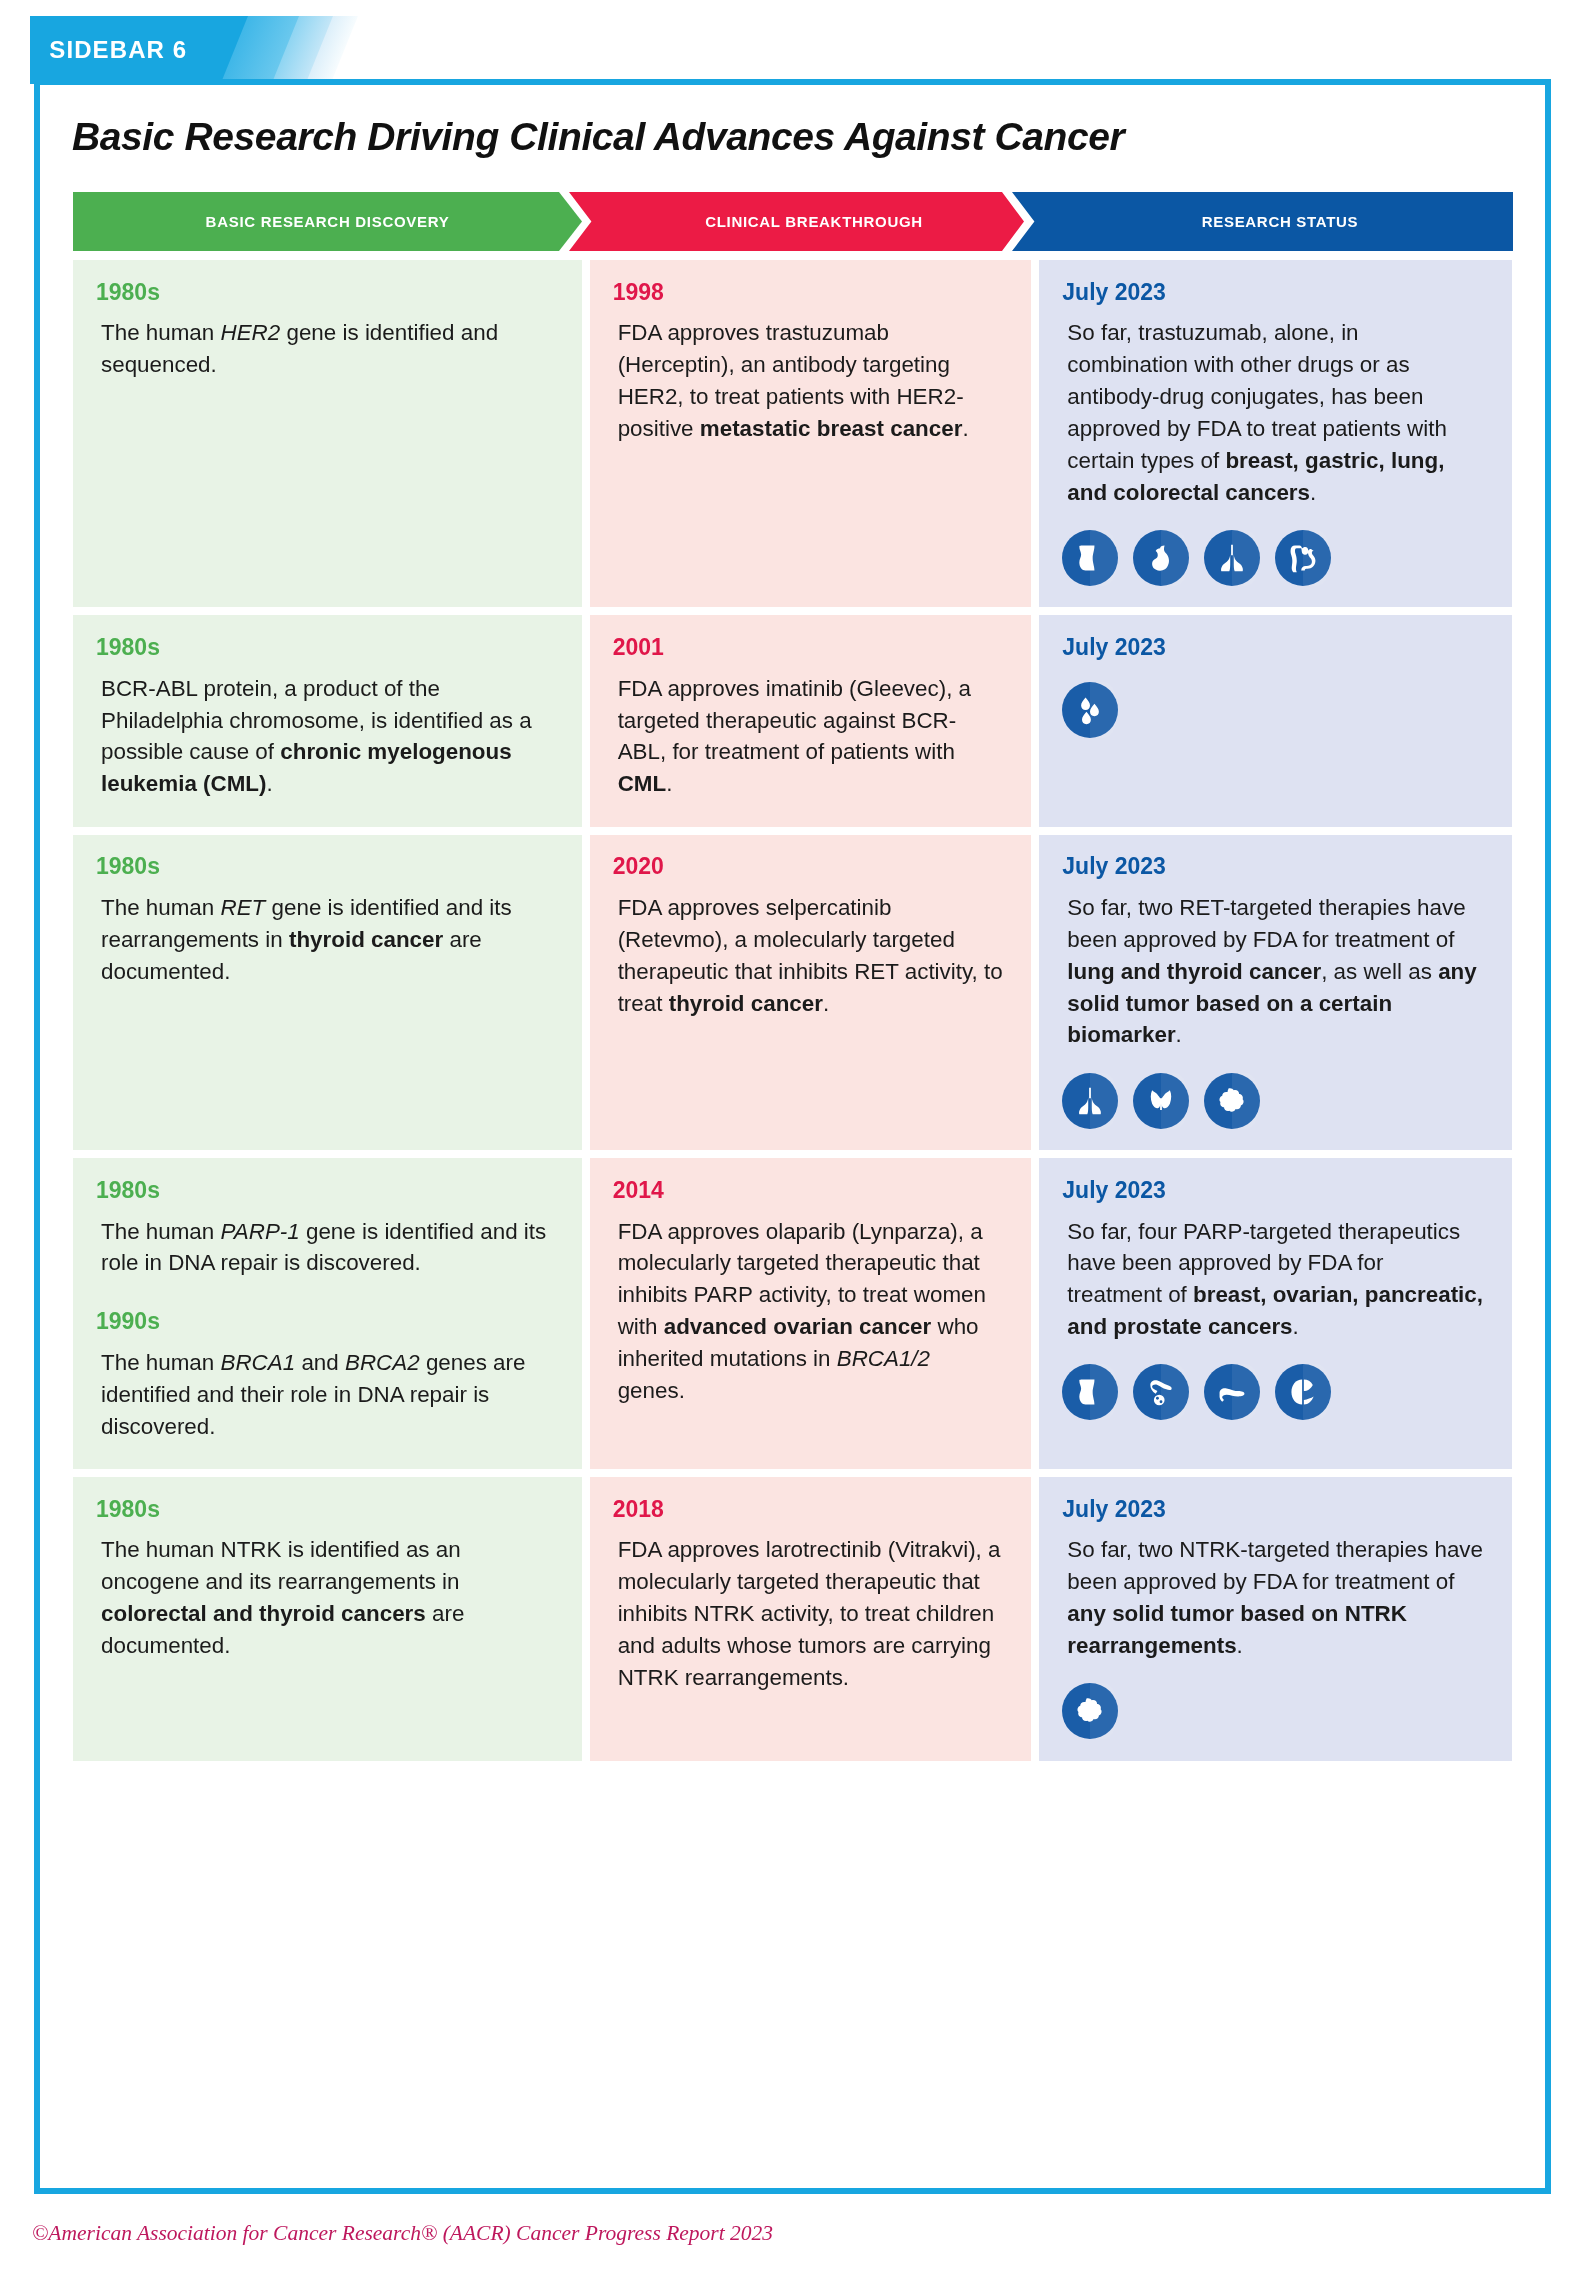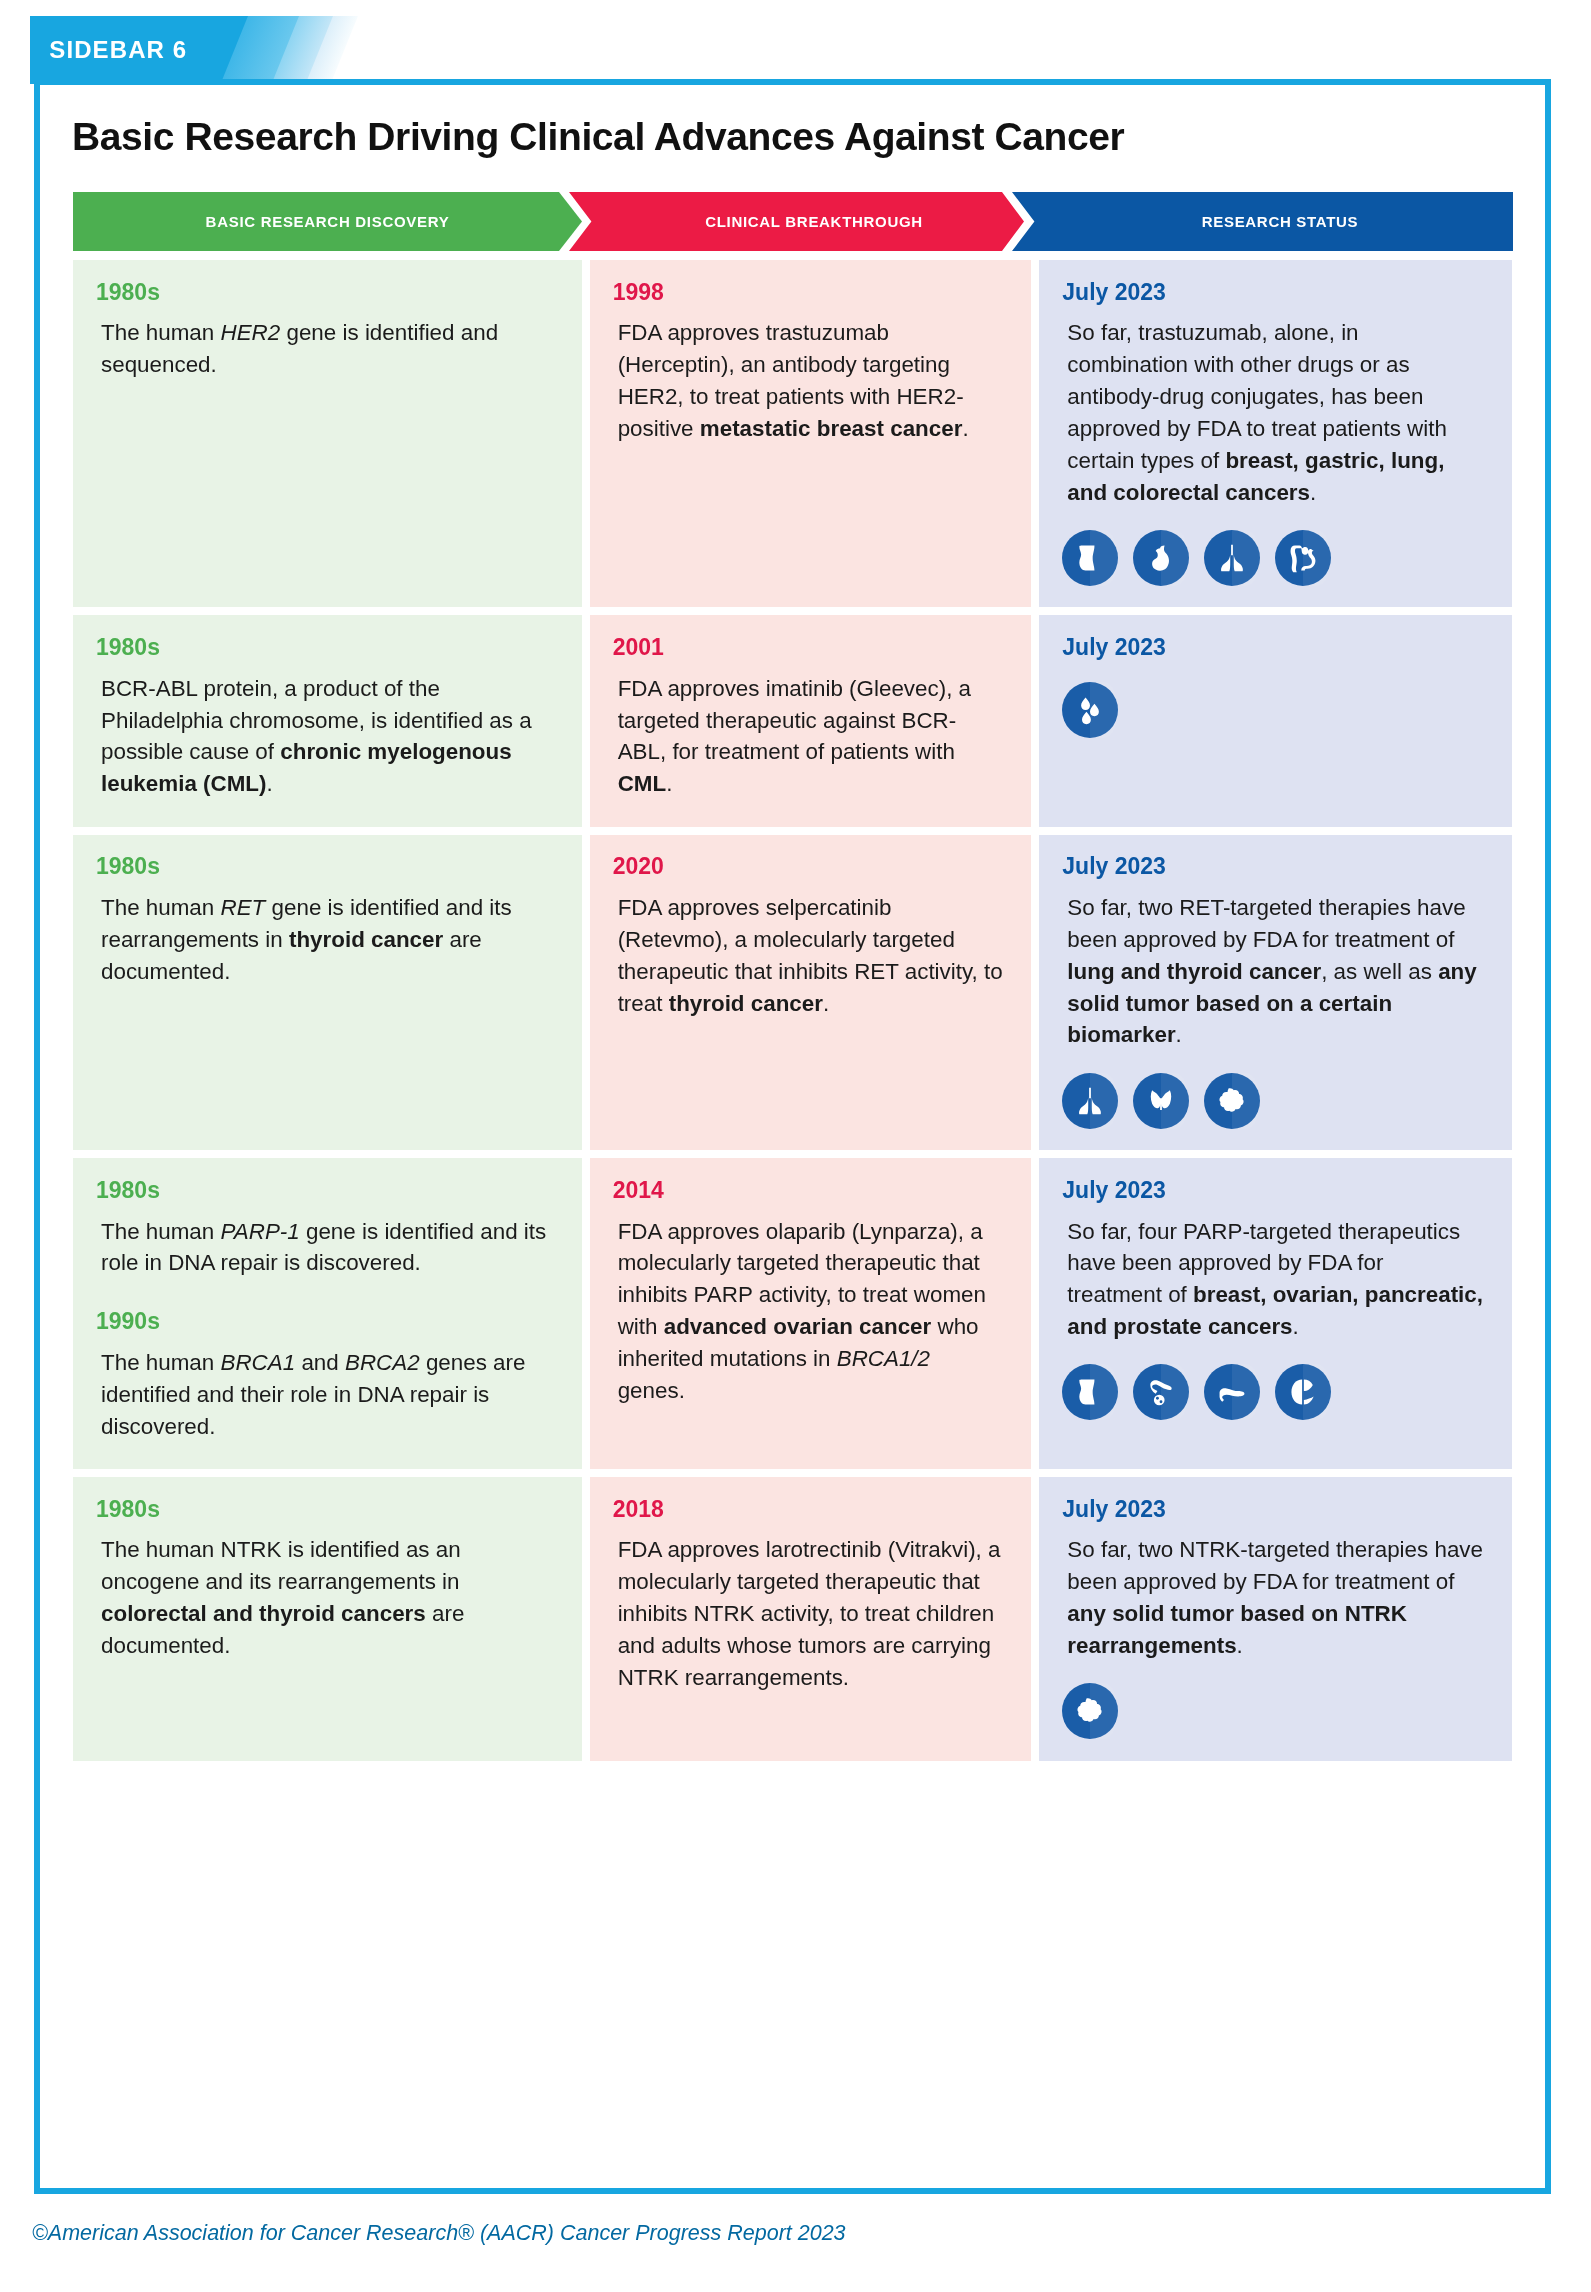--- a/index.html
+++ b/index.html
@@ -31,20 +31,21 @@
 
   
   .frame{
     position:absolute;left:34px;top:79px;width:1517px;height:2115px;
     border:6.3px solid #18A6E0;background:#ffffff;box-sizing:border-box;
   }
   .title{
     position:absolute;left:32px;top:29.6px;right:18px;
     font-size:39px;font-weight:bold;color:#111111;letter-spacing:-0.4px;
     white-space:nowrap;
+    font-style:italic;
   }
 
   
   .hdr{position:absolute;left:33px;top:107px;width:1439px;height:59px;}
   .hcell{
     position:absolute;top:0;height:59px;display:flex;align-items:center;
     justify-content:center;color:#fff;font-weight:bold;font-size:15px;
     letter-spacing:0.7px;white-space:nowrap;
   }
   .h1{left:0;width:509px;background:#4CAF50;
@@ -77,21 +78,21 @@
   .icons{display:flex;gap:15px;margin-top:21.5px;}
   .ico{width:56px;height:56px;border-radius:50%;background:#1A5DA8;
        display:flex;align-items:center;justify-content:center;position:relative;}
   .ico::after{content:"";position:absolute;left:50%;top:0;width:50%;height:100%;
        background:rgba(255,255,255,.07);border-radius:0 50% 50% 0;}
   .ico svg{position:relative;z-index:2;}
 
   
   .footer{
     position:absolute;left:32px;top:2221px;font-size:21.5px;
-    font-family:Liberation Sans, sans-serif;font-style:italic;color:#0369a1;
+    font-family:Liberation Serif, serif;font-style:italic;color:#be185d;
     white-space:nowrap;
   }
 </style>
 </head>
 <body>
 
 <div class="page">
 
   <div class="tab-wrap">
     <div class="tab-main"></div>

